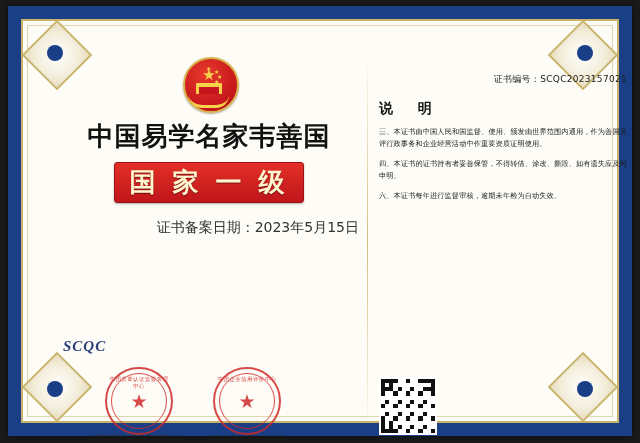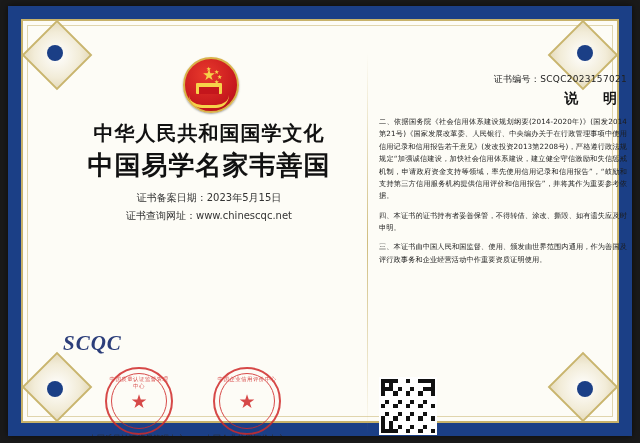--- a/index.html
+++ b/index.html
@@ -114,27 +114,27 @@
     border:1px solid #9d1014;border-radius:3px;
     box-shadow:0 1px 2px rgba(0,0,0,.3);
   }
   .grade-text{
     font-family:"DejaVu Sans",sans-serif;
     font-size:26px;font-weight:bold;color:#fff7d0;letter-spacing:4px;
     text-shadow:0 1px 1px rgba(0,0,0,.45);
   }
   .meta{
     font-family:"DejaVu Sans",sans-serif;
-    font-size:10px;color:#333;line-height:1.75;text-align:center;margin-top:2px;
+    font-size:14px;color:#333;line-height:1.75;text-align:right;margin-top:2px;
   }
 
   .scqc-mark{
-    position:absolute;left:14px;top:284px;
+    position:absolute;left:14px;top:291px;
     font-family:"Liberation Serif",serif;font-style:italic;font-weight:bold;
-    font-size:21px;color:#2c3e7a;letter-spacing:1px;
+    font-size:15px;color:#2c3e7a;letter-spacing:1px;
   }
 
   
   .seals{position:absolute;left:24px;top:318px;width:270px;height:78px;}
   .seal{
     position:absolute;width:64px;height:64px;border-radius:50%;
     border:2.2px solid #d02a2a;opacity:.85;
   }
   .seal:before{
     content:"";position:absolute;left:4px;top:4px;right:4px;bottom:4px;
@@ -160,25 +160,25 @@
   
   .divider{
     position:absolute;left:318px;top:6px;width:1px;height:380px;
     background:linear-gradient(180deg,rgba(200,178,106,0),rgba(200,178,106,.85),rgba(200,178,106,0));
   }
 
   
   .right-col{position:absolute;left:330px;top:2px;width:248px;}
   .cert-no{
     font-family:"DejaVu Sans",sans-serif;font-size:9px;color:#222;text-align:right;
-    margin-top:24px;margin-bottom:4px;letter-spacing:.3px;
+    margin-top:24px;margin-bottom:14px;letter-spacing:.3px;
   }
   .explain-title{
     font-family:"DejaVu Sans",sans-serif;font-size:14px;font-weight:bold;color:#111;
-    text-align:right;letter-spacing:10px;margin-bottom:8px;
+    text-align:left;letter-spacing:10px;margin-bottom:8px;
   }
   .para{
     font-family:"DejaVu Sans",sans-serif;font-size:7.2px;color:#1c1c1c;
     line-height:1.72;text-align:justify;margin-bottom:7px;letter-spacing:.1px;
   }
 
   
   .qr{
     position:absolute;left:330px;top:330px;width:58px;height:58px;background:#fff;
     padding:2px;box-sizing:border-box;
@@ -225,27 +225,28 @@
               <span style="left:20px;top:1px;">★</span>
               <span style="left:28px;top:4px;">★</span>
               <span style="left:31px;top:9px;">★</span>
               <span style="left:28px;top:14px;">★</span>
             </div>
             <div class="emblem-star">★</div>
             <div class="emblem-gate"></div>
             <div class="emblem-wheat"></div>
           </div>
 
-          <div class="title1">中华人民共和国国学文化</div>
           <div class="name-line">中国易学名家韦善国</div>
 
+          <div class="grade-box">
+            <span class="grade-text">国 家 一 级</span>
+          </div>
 
           <div class="meta">
             <div>证书备案日期：2023年5月15日</div>
-            <div>证书查询网址：www.chinescqc.net</div>
           </div>
         </div>
 
         <div class="scqc-mark">SCQC</div>
 
         <div class="seals">
           <div class="seal seal1">
             <div class="seal-arc">中国质量认证监督管理中心</div>
             <div class="seal-star">★</div>
           </div>
@@ -257,23 +258,23 @@
           <div class="seal-cap seal-cap2">中国企业信用评价中心</div>
         </div>
 
         <div class="divider"></div>
 
         <div class="right-col">
           <div class="cert-no">
             <span>证书编号：</span><span>SCQC2023157021</span>
           </div>
           <div class="explain-title">说  明</div>
-          <div class="para">二、依据国务院《社会信用体系建设规划纲要(2014-2020年)》(国发2014第21号)《国家发展改革委、人民银行、中央编办关于在行政管理事项中使用信用记录和信用报告若干意见》(发改投资2013第2208号)，严格遵行政法规规定“加强诚信建设，加快社会信用体系建设，建立健全守信激励和失信惩戒机制，申请政府资金支持等领域，率先使用信用记录和信用报告”，“鼓励和支持第三方信用服务机构提供信用评价和信用报告”，并将其作为重要参考依据。</div>
+          <div class="para">三、本证书由中国人民和国监督、使用、颁发由世界范围内通用，作为善国及评行政事务和企业经营活动中作重要资质证明使用。</div>
           <div class="para">四、本证书的证书持有者妥善保管，不得转借、涂改、撕毁、如有遗失应及时申明。</div>
-          <div class="para">三、本证书由中国人民和国监督、使用、颁发由世界范围内通用，作为善国及评行政事务和企业经营活动中作重要资质证明使用。</div>
+          <div class="para">六、本证书每年进行监督审核，逾期未年检为自动失效。</div>
         </div>
 
         <div class="qr">
           <div class="qr-grid" id="qr-grid">
               <i class="on"></i>
               <i class="on"></i>
               <i class="on"></i>
               <i class="on"></i>
               <i></i>
               <i></i>

